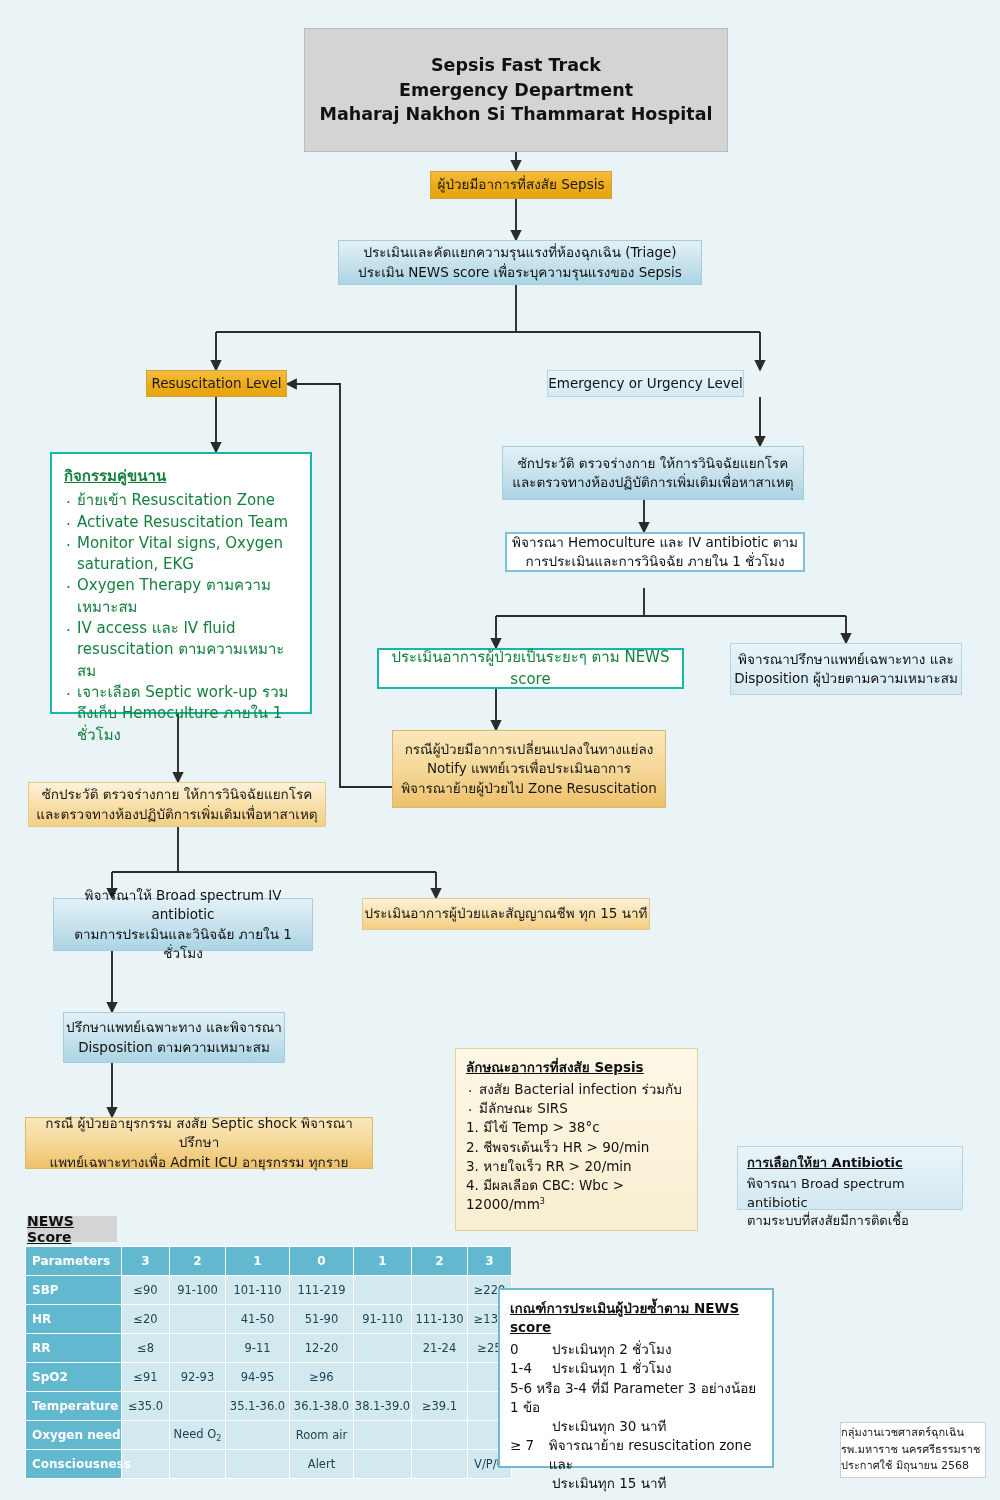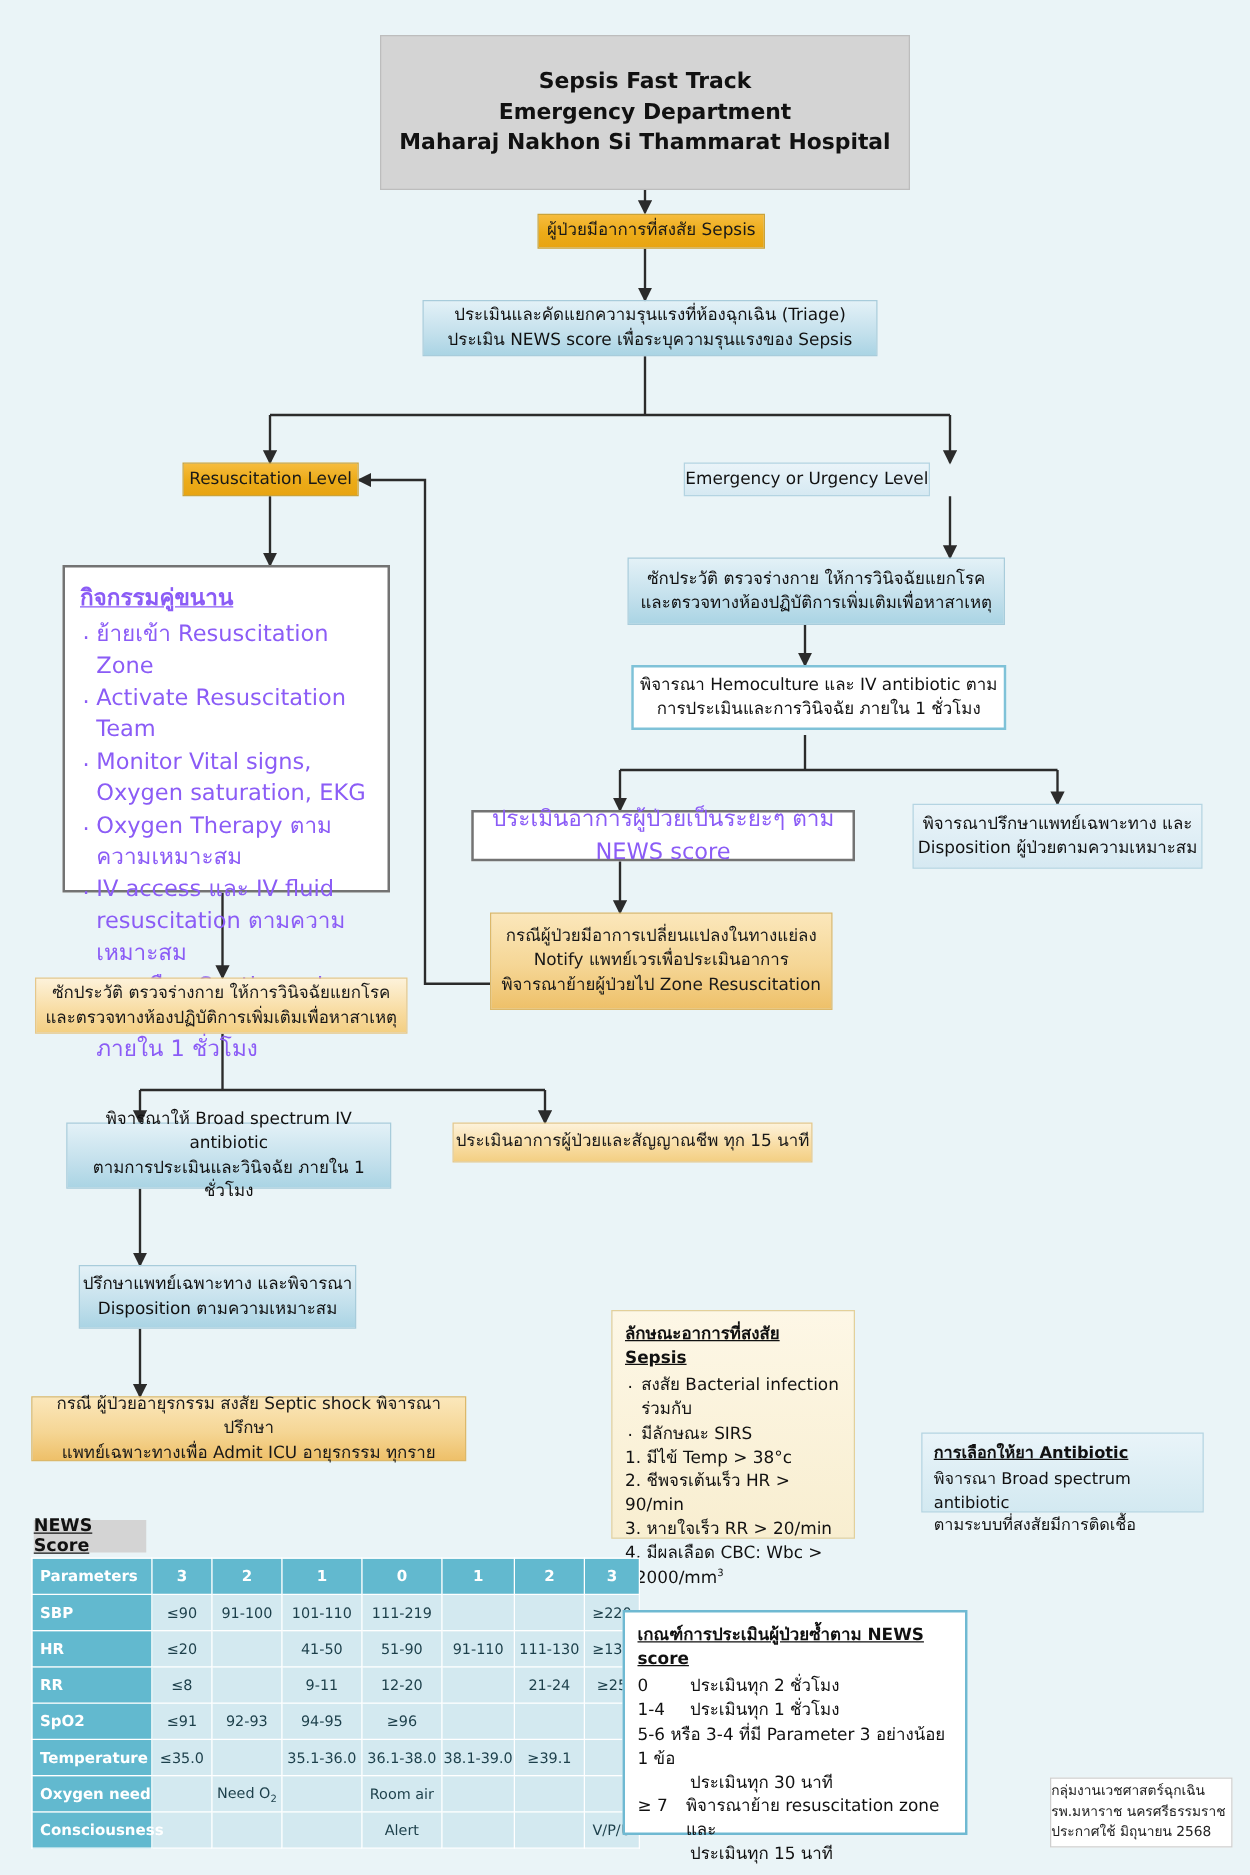--- a/index.html
+++ b/index.html
@@ -36,21 +36,21 @@
   }
   .blue-soft{
     background:linear-gradient(180deg,#e3f1f7 0%,#c3e0ec 60%,#aad4e4 100%);
     border:1px solid #a8ccdb;font-size:13.5px;color:#111;
   }
   .blue-plain{
     background:linear-gradient(180deg,#eaf4f9 0%,#d6e9f2 100%);
     border:1px solid #b4d4e2;font-size:13.5px;color:#111;
   }
   .white-orange-border{
-    background:#ffffff;border:2px solid #737373;font-size:18px;color:#8b5cf6;
+    background:#ffffff;border:2px solid #14b8a6;font-size:15px;color:#15803d;
   }
   .white-blue-border{
     background:#ffffff;border:2px solid #7fc2d8;font-size:13.5px;color:#111;
   }
   .legend-box{
     background:linear-gradient(180deg,#fdf7e6 0%,#f8eed0 100%);
     border:1px solid #e3d09a;font-size:13.5px;color:#111;
     text-align:left;justify-content:flex-start;
   }
   .legend-blue{
@@ -175,21 +175,21 @@
     <span class="li"><span class="dot">.</span><span>Oxygen Therapy ตามความเหมาะสม</span></span>
     <span class="li"><span class="dot">.</span><span>IV access และ IV fluid resuscitation ตามความเหมาะสม</span></span>
     <span class="li"><span class="dot">.</span><span>เจาะเลือด Septic work-up รวมถึงเก็บ Hemoculture ภายใน 1 ชั่วโมง</span></span>
   </div>
 
   <div class="box blue-soft" style="left:502px;top:446px;width:302px;height:54px;">
     <div>ซักประวัติ ตรวจร่างกาย ให้การวินิจฉัยแยกโรค</div>
     <div>และตรวจทางห้องปฏิบัติการเพิ่มเติมเพื่อหาสาเหตุ</div>
   </div>
 
-  <div class="box white-blue-border" style="left:505px;top:532px;width:300px;height:52px;">
+  <div class="box white-blue-border" style="left:505px;top:532px;width:300px;height:40px;">
     <div>พิจารณา Hemoculture และ IV antibiotic ตาม</div>
     <div>การประเมินและการวินิจฉัย ภายใน 1 ชั่วโมง</div>
   </div>
 
   <div class="box white-orange-border" style="left:377px;top:648px;width:307px;height:41px;">
     <div>ประเมินอาการผู้ป่วยเป็นระยะๆ ตาม NEWS score</div>
   </div>
 
   <div class="box blue-plain" style="left:730px;top:643px;width:232px;height:52px;">
     <div>พิจารณาปรึกษาแพทย์เฉพาะทาง และ</div>
@@ -219,21 +219,21 @@
   <div class="box blue-soft" style="left:63px;top:1012px;width:222px;height:51px;">
     <div>ปรึกษาแพทย์เฉพาะทาง และพิจารณา</div>
     <div>Disposition ตามความเหมาะสม</div>
   </div>
 
   <div class="box orange-strong" style="left:25px;top:1117px;width:348px;height:52px;">
     <div>กรณี ผู้ป่วยอายุรกรรม สงสัย Septic shock พิจารณาปรึกษา</div>
     <div>แพทย์เฉพาะทางเพื่อ Admit ICU อายุรกรรม ทุกราย</div>
   </div>
 
-  <div class="box legend-box" style="left:489px;top:1048px;width:195px;height:183px;padding:9px 10px;">
+  <div class="box legend-box" style="left:455px;top:1048px;width:243px;height:183px;padding:9px 10px;">
     <span class="ulabel">ลักษณะอาการที่สงสัย Sepsis</span>
     <span class="li"><span class="dot">.</span><span>สงสัย Bacterial infection ร่วมกับ</span></span>
     <span class="li"><span class="dot">.</span><span>มีลักษณะ SIRS</span></span>
     <span class="num">1. มีไข้ Temp &gt; 38°c</span>
     <span class="num">2. ชีพจรเต้นเร็ว HR &gt; 90/min</span>
     <span class="num">3. หายใจเร็ว RR &gt; 20/min</span>
     <span class="num"><span>4. มีผลเลือด CBC: Wbc &gt; 12000/mm</span><sup>3</sup></span>
   </div>
 
   <div class="box legend-blue" style="left:737px;top:1146px;width:226px;height:64px;padding:7px 9px;">

